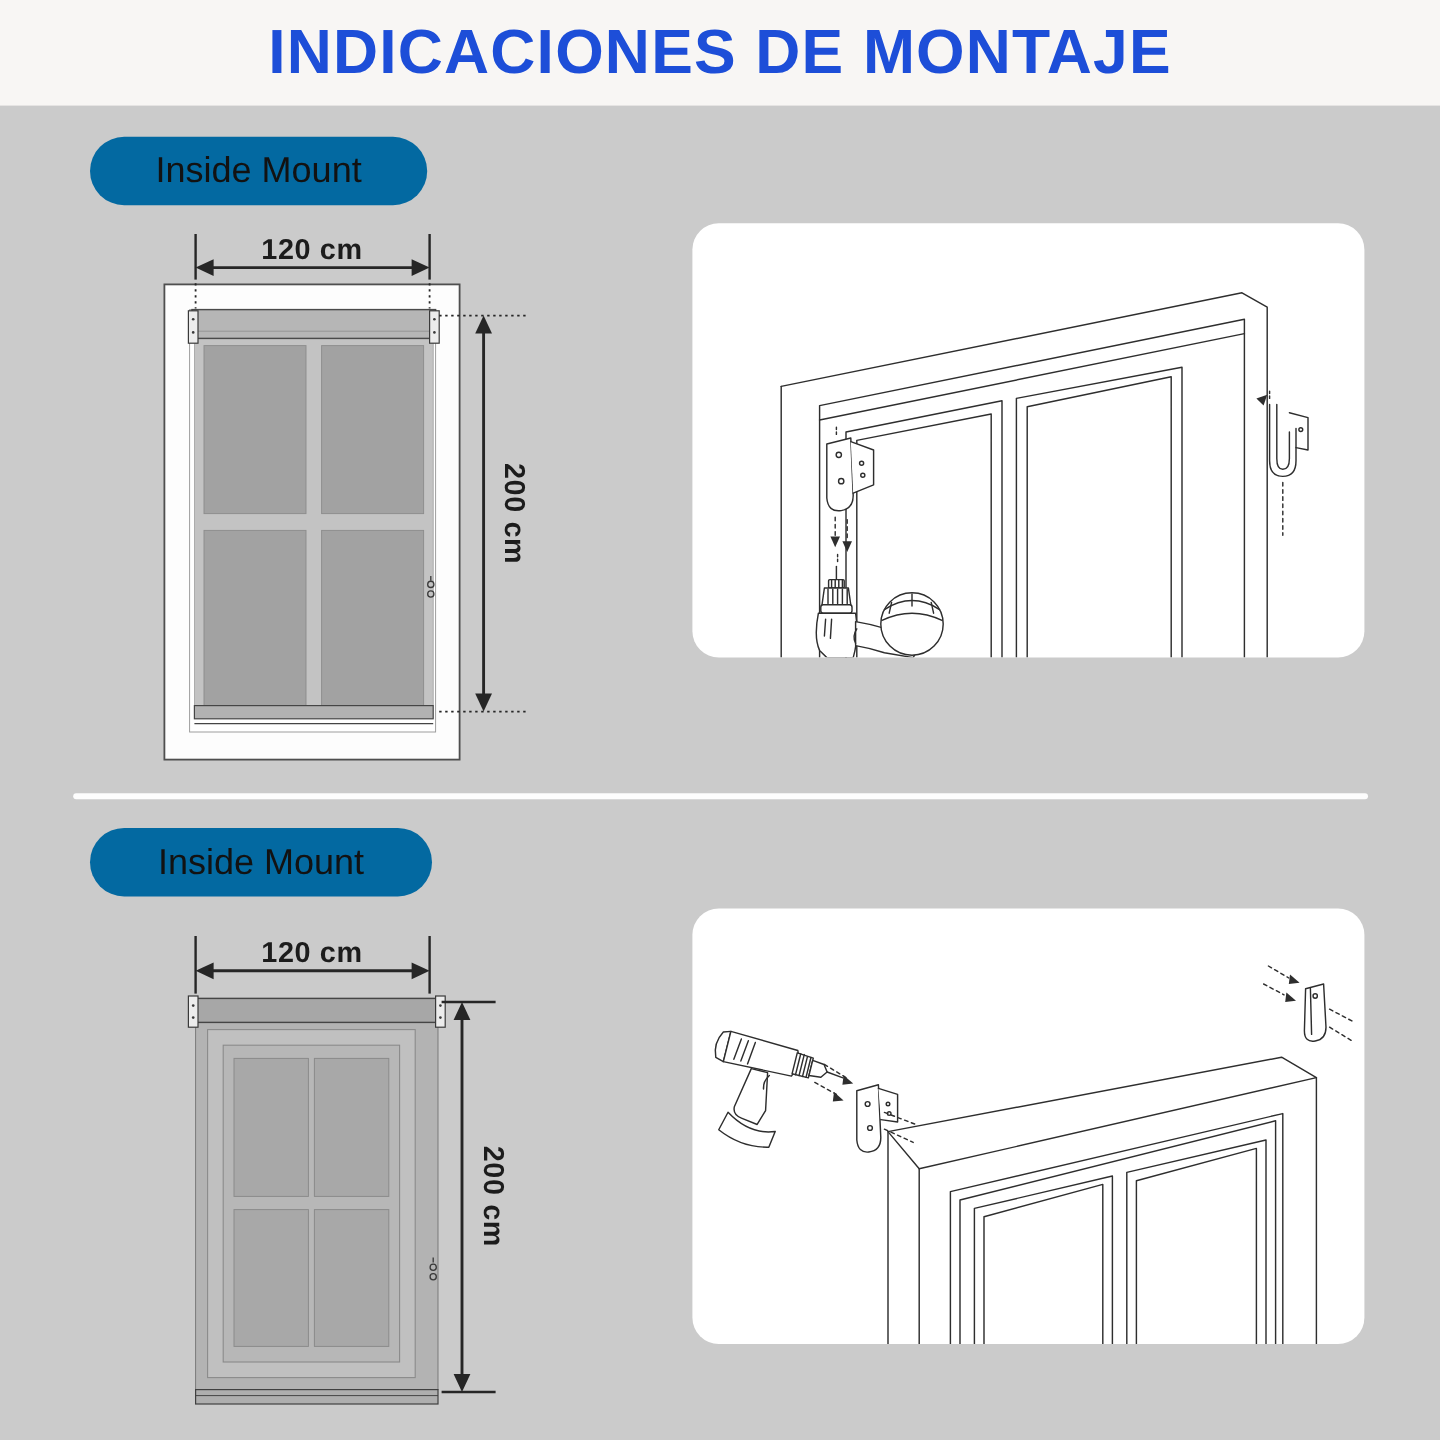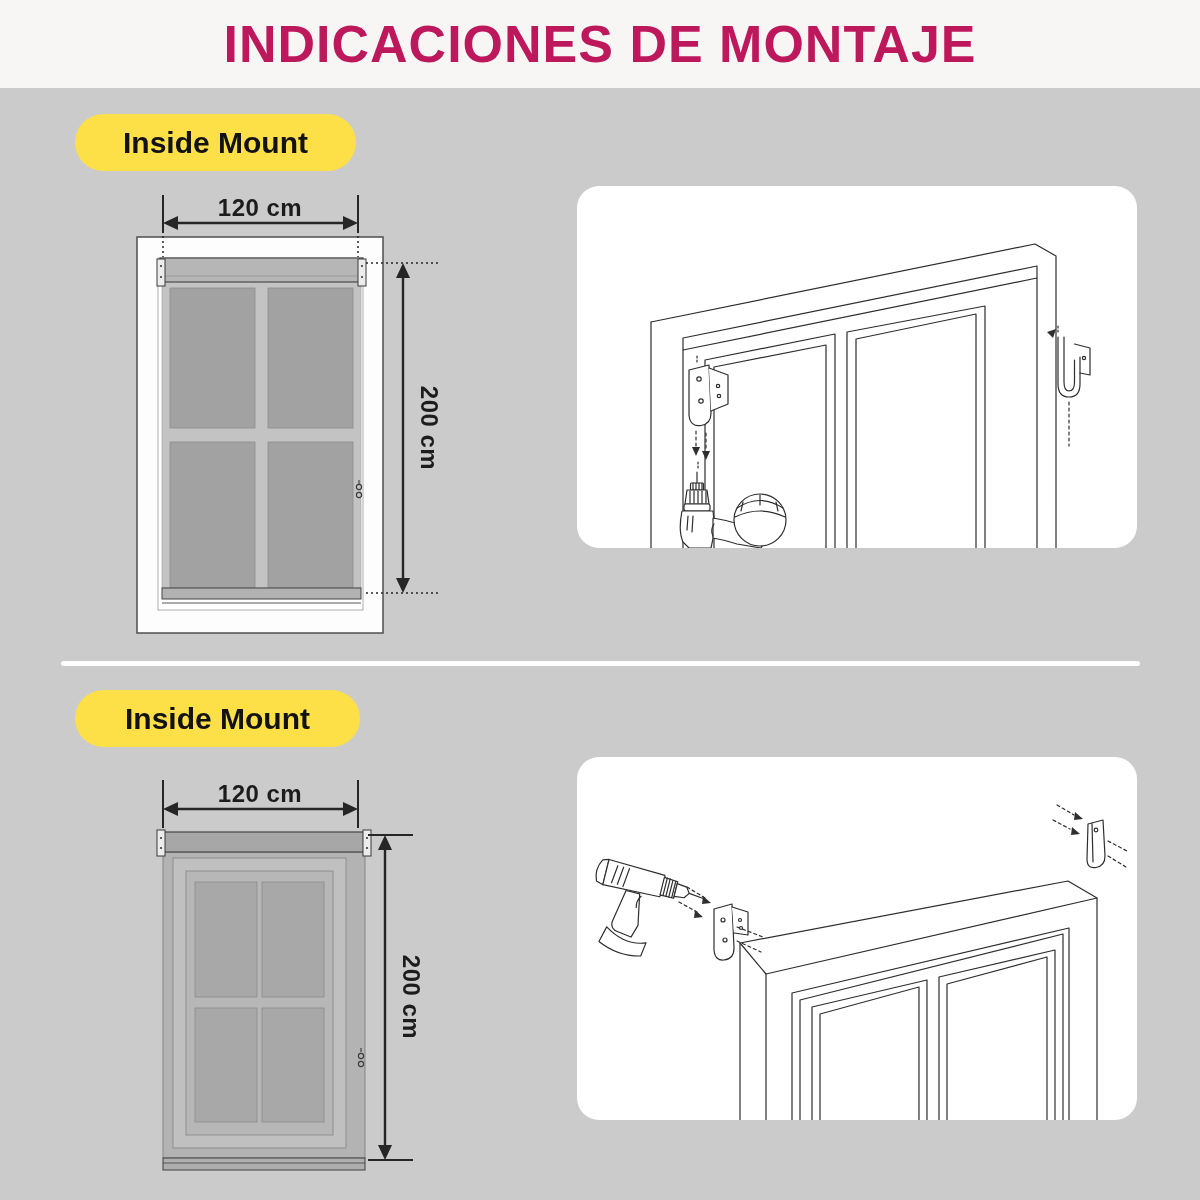--- a/index.html
+++ b/index.html
@@ -1,24 +1,24 @@
 <!DOCTYPE html>
 <html><head>
 <meta charset="utf-8">
 <style>
   html,body{margin:0;padding:0;}
   body{width:1200px;height:1200px;background:#cbcbcb;overflow:hidden;
        font-family:"Liberation Sans",sans-serif;}
   .canvas{position:absolute;left:0;top:0;width:1200px;height:1200px;}
   .header{position:absolute;left:0;top:0;width:1200px;height:88px;background:#f8f6f4;
           display:flex;align-items:center;justify-content:center;}
-  .header h1{margin:0;font-size:52px;font-weight:bold;color:#be185d;letter-spacing:1px;}
-  .badge{position:absolute;background:#fde047;border-radius:29px;height:57px;
+  .header h1{margin:0;font-size:52px;font-weight:bold;color:#1d4ed8;letter-spacing:1px;}
+  .badge{position:absolute;background:#0369a1;border-radius:29px;height:57px;
          display:flex;align-items:center;justify-content:center;
-         font-size:30px;font-weight:bold;color:#121212;}
+         font-size:30px;font-weight:normal;color:#121212;}
   .badge.inside{left:75px;top:114px;width:281px;}
   .badge.outside{left:75px;top:690px;width:285px;}
   .divider{position:absolute;left:61px;top:661px;width:1079px;height:5px;
            background:#fdfdfd;border-radius:3px;}
   .panel{position:absolute;background:#ffffff;border-radius:22px;overflow:hidden;}
   .panel.inside{left:577px;top:186px;width:560px;height:362px;}
   .panel.outside{left:577px;top:757px;width:560px;height:363px;}
   svg.diagram{position:absolute;display:block;}
   #svg-inside-dim{left:100px;top:180px;}
   #svg-outside-dim{left:100px;top:760px;}

